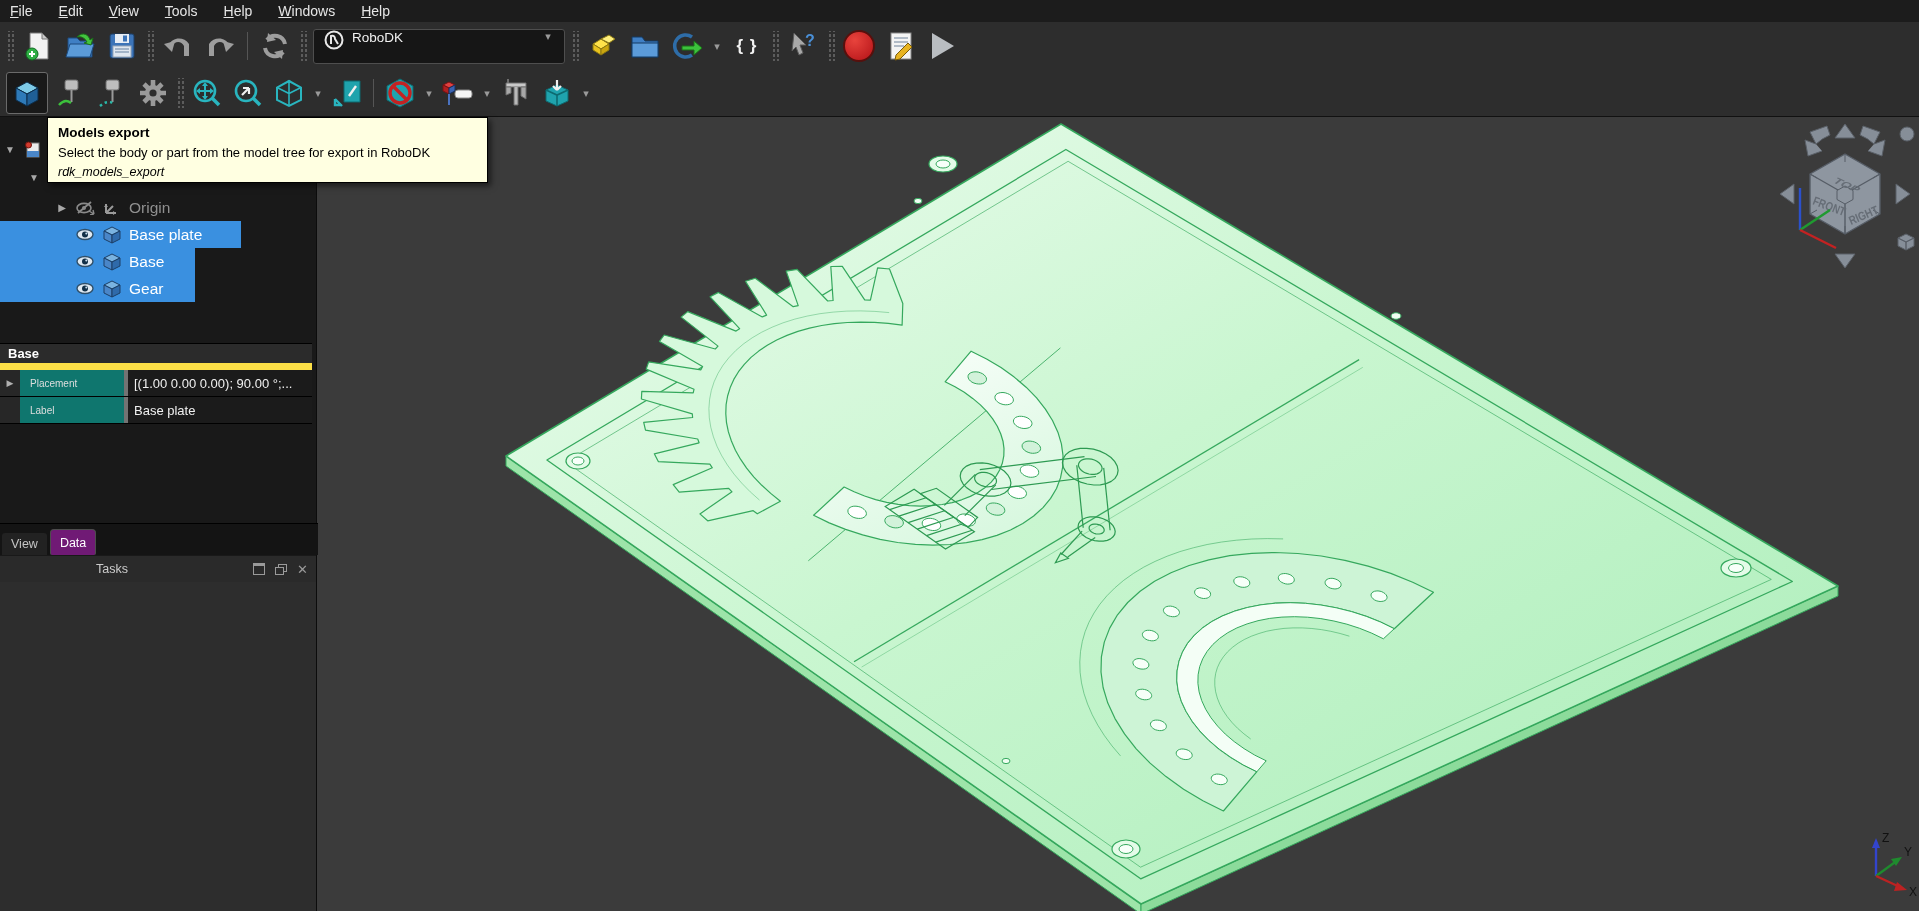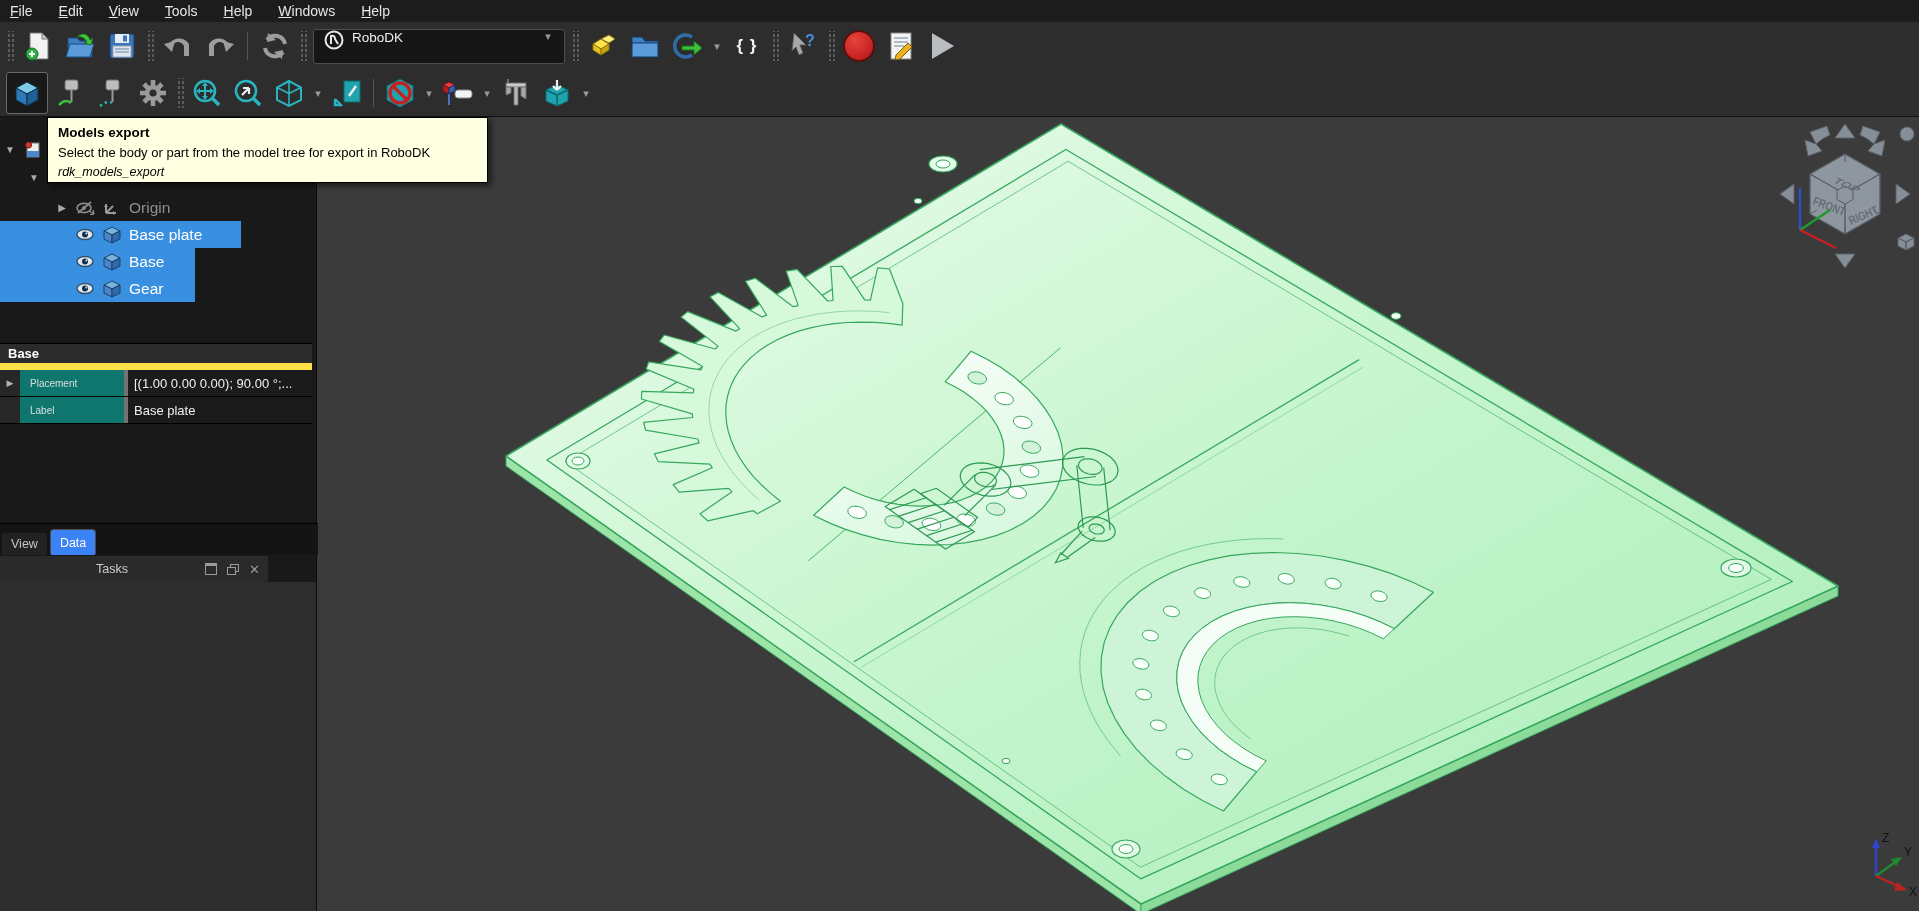--- a/index.html
+++ b/index.html
@@ -39,22 +39,22 @@
   #props .hdr{height:19px;background:#2b2b2b;border-top:1px solid #000;border-bottom:7px solid #fde047;
     color:#fff;font-size:13px;font-weight:bold;display:flex;align-items:center;padding-left:8px;}
   .prow{display:grid;grid-template-columns:20px 108px 184px;height:26px;border-bottom:1px solid #000;}
   .pcell-x{background:#272727;display:flex;align-items:center;justify-content:center;color:#b0b0b0;font-size:9px;}
   .pcell-n{background:#0f766e;border-right:4px solid #737373;display:flex;align-items:center;padding-left:10px;color:#dedede;font-size:10px;}
   .pcell-v{background:#1b1b1b;display:flex;align-items:center;padding-left:6px;color:#f0f0f0;font-size:13px;white-space:nowrap;overflow:hidden;}
   
   #tabsbar{position:absolute;left:0;top:407px;width:316px;height:31px;background:#141414;border-top:1px solid #000;display:flex;align-items:flex-end;padding-left:2px;gap:3px;}
   .tab{height:25px;padding:0 9px;display:flex;align-items:center;font-size:12.5px;border-radius:3px 3px 0 0;}
   .tab.inactive{background:#222;color:#c4c4c4;height:22px;}
-  .tab.active{background:#3b82f6;color:#fff;border:1px solid #4d4d4d;border-bottom:none;height:25px;border-radius:4px 4px 2px 2px;}
-  #tasksbar{position:absolute;left:0;top:440px;width:268px;height:26px;background:#2a2a2a;display:flex;align-items:center;}
+  .tab.active{background:#701a75;color:#fff;border:1px solid #4d4d4d;border-bottom:none;height:25px;border-radius:4px 4px 2px 2px;}
+  #tasksbar{position:absolute;left:0;top:440px;width:316px;height:26px;background:#2a2a2a;display:flex;align-items:center;}
   #tasksbar .title{color:#cccccc;font-size:12.5px;margin-left:96px;}
   #tasksbar .btns{position:absolute;right:8px;display:flex;align-items:center;gap:10px;}
   .wbtn-sq{width:10px;height:8px;border:1px solid #9a9a9a;border-top:3px solid #9a9a9a;display:inline-block;}
   .wbtn-rst{position:relative;width:12px;height:11px;display:inline-block;}
   .wbtn-rst i{position:absolute;width:7px;height:6px;border:1px solid #9a9a9a;display:block;}
   .wbtn-rst i:first-child{right:0;top:0;}
   .wbtn-rst i:last-child{left:0;bottom:0;background:#2a2a2a;}
   .wbtn-x{color:#9a9a9a;font-size:13px;line-height:13px;}
   #tasksarea{position:absolute;left:0;top:466px;width:316px;bottom:0;background:#2d2d2d;}
   

